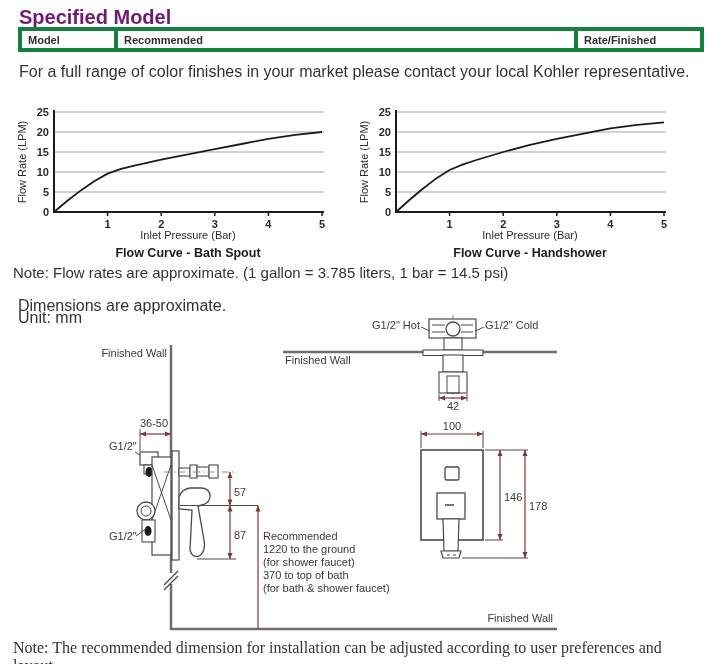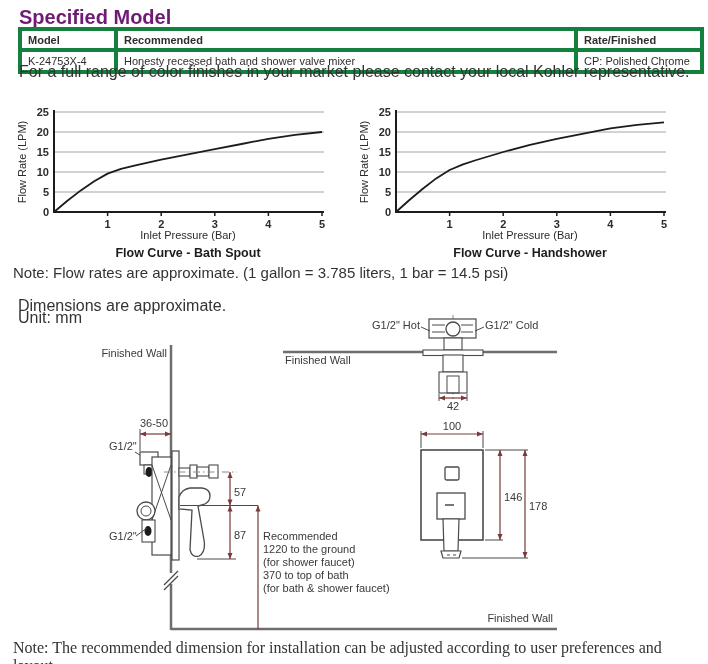--- a/index.html
+++ b/index.html
@@ -31,25 +31,20 @@
     <colgroup>
         <col style="width:96px">
         <col style="width:460px">
         <col style="width:126px">
       </colgroup>
     <tbody>
         <tr>
       <th>Model</th>
       <th>Recommended</th>
       <th>Rate/Finished</th>
-    </tr>
-    <tr>
-      <td>K-24753X-4</td>
-      <td>Honesty recessed bath and shower valve mixer</td>
-      <td>CP: Polished Chrome</td>
     </tr>
   </tbody>
     </table>
 
   <div class="abs note" style="left:19px;top:63px;">For a full range of color finishes in your market please contact your local Kohler representative.</div>
 
   <div class="abs" style="left:16px;top:102px;">
     <svg id="chart-0" width="330" height="160" viewBox="0 0 330 160">
         <line x1="38" y1="90" x2="308" y2="90" stroke="#c3c3c3" stroke-width="1.6"></line>
         <line x1="38" y1="70" x2="308" y2="70" stroke="#c3c3c3" stroke-width="1.6"></line>

